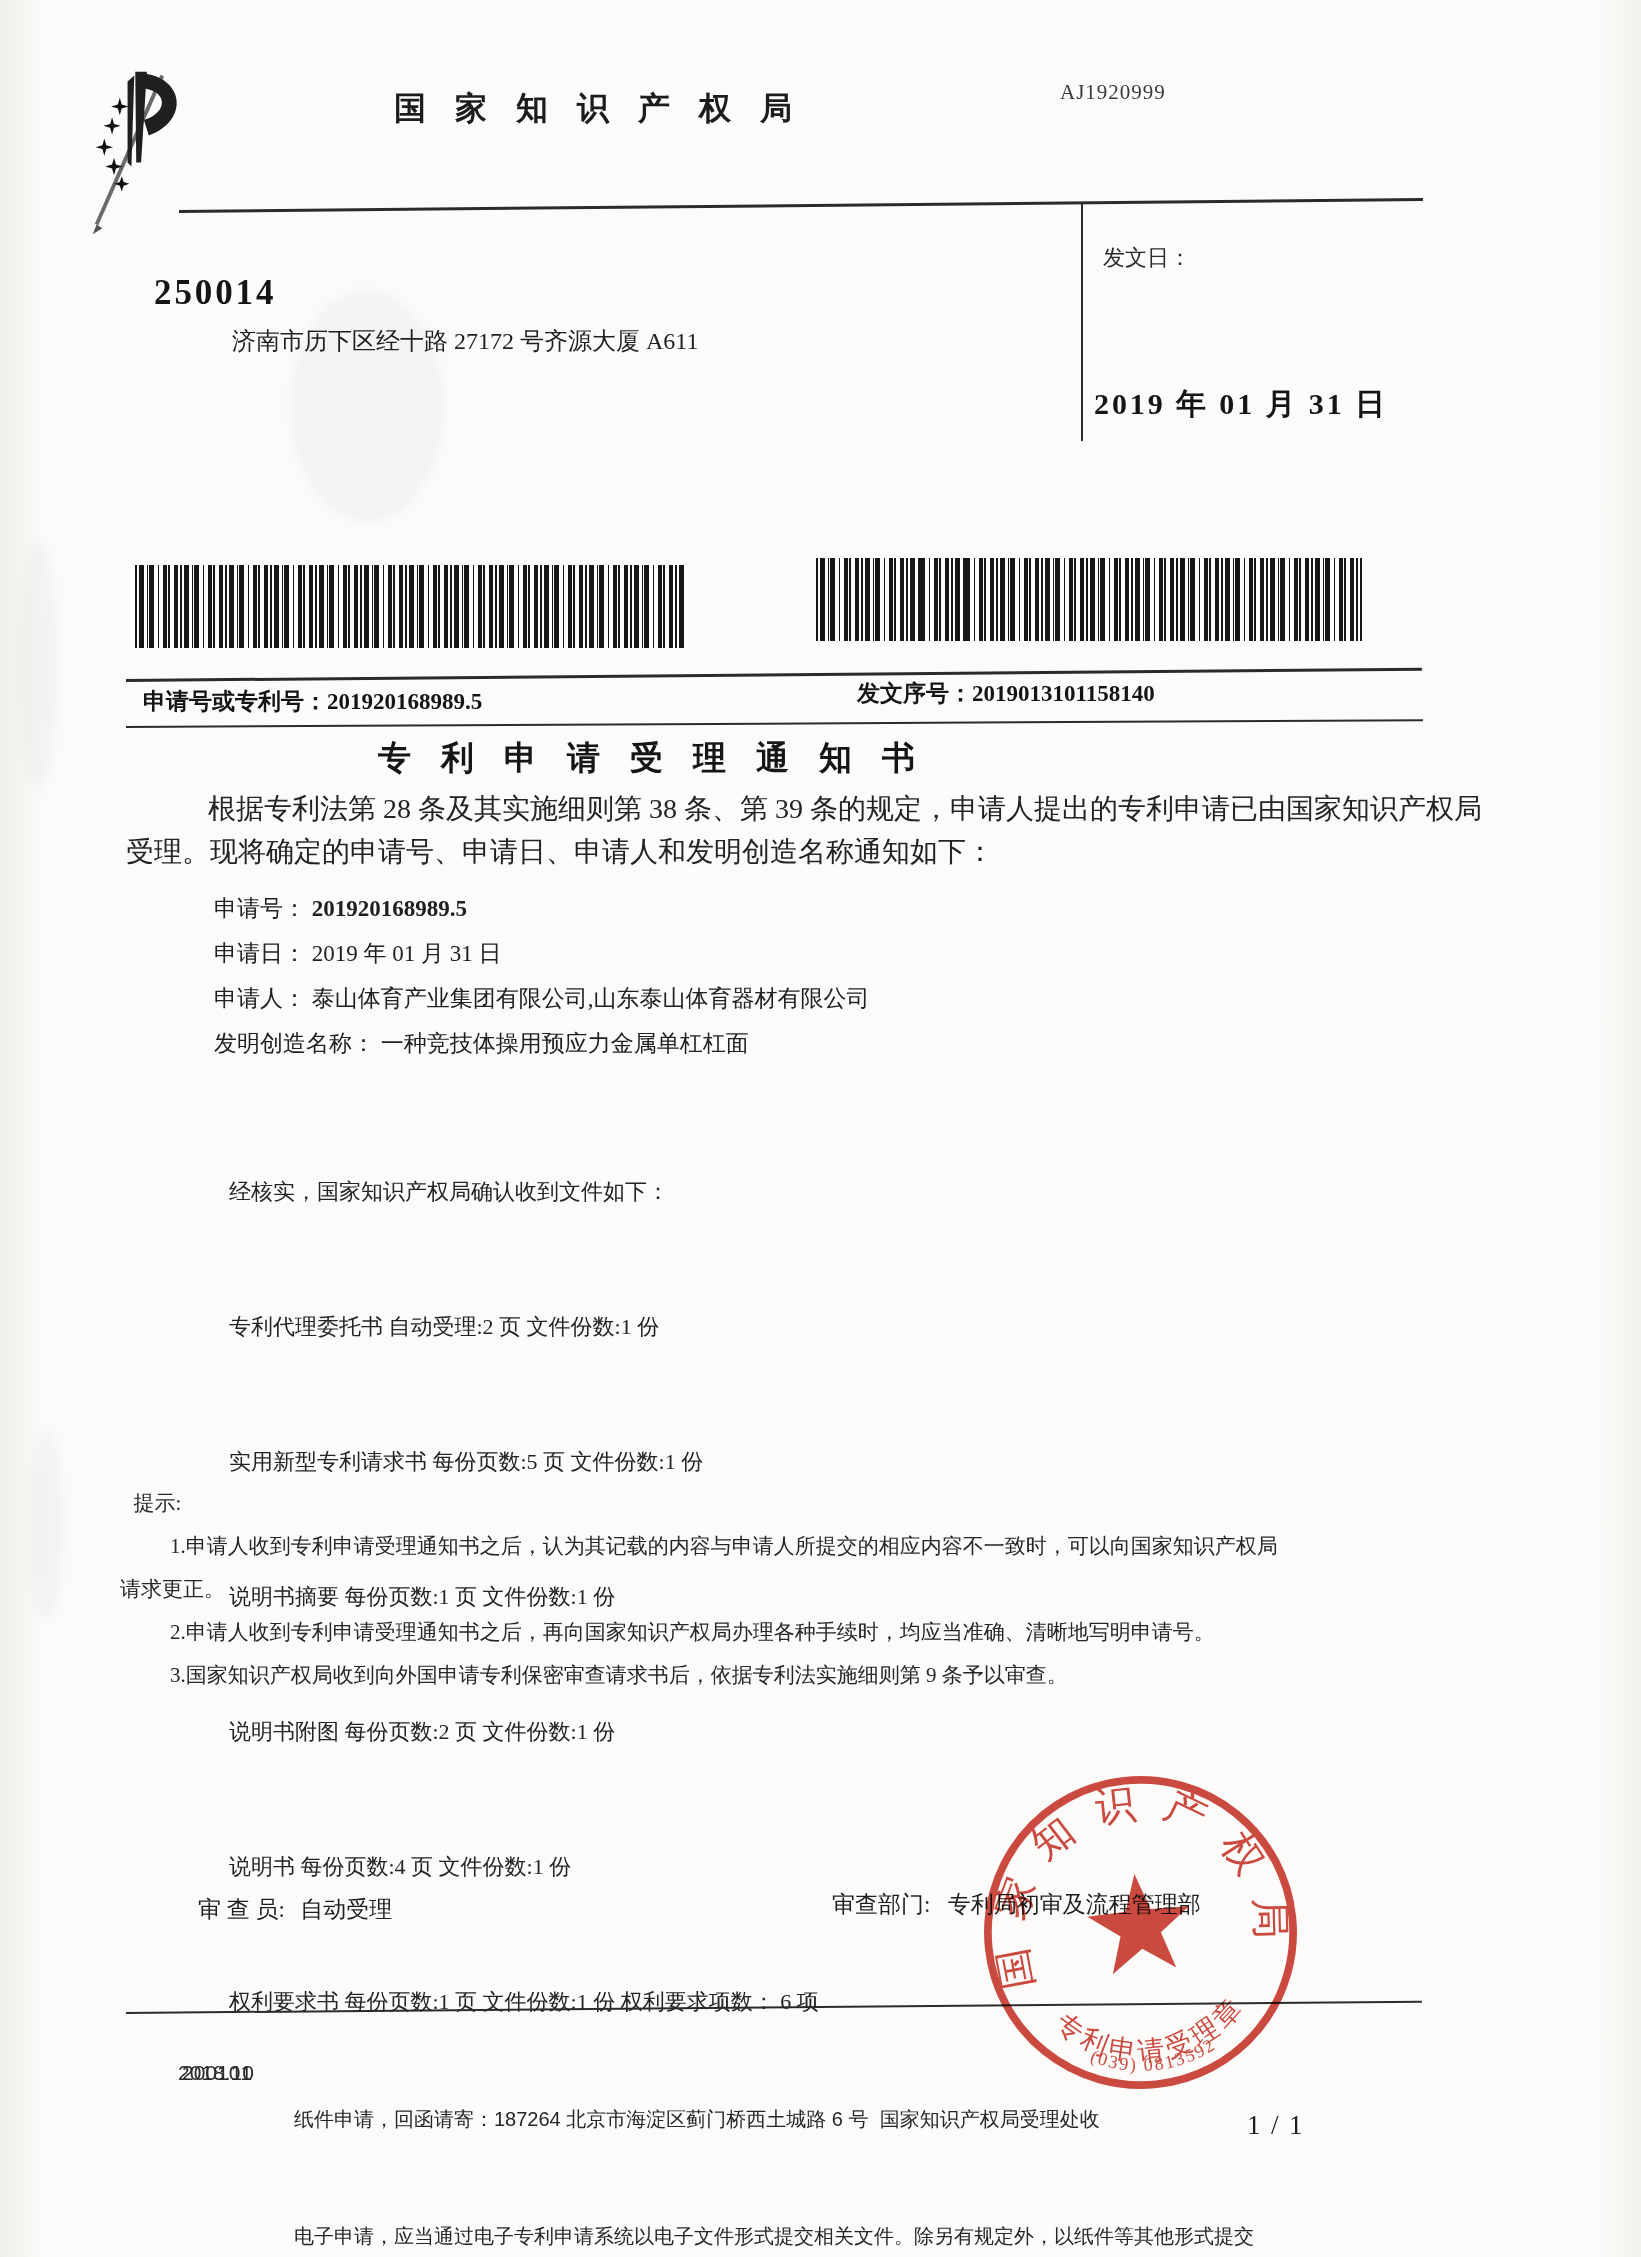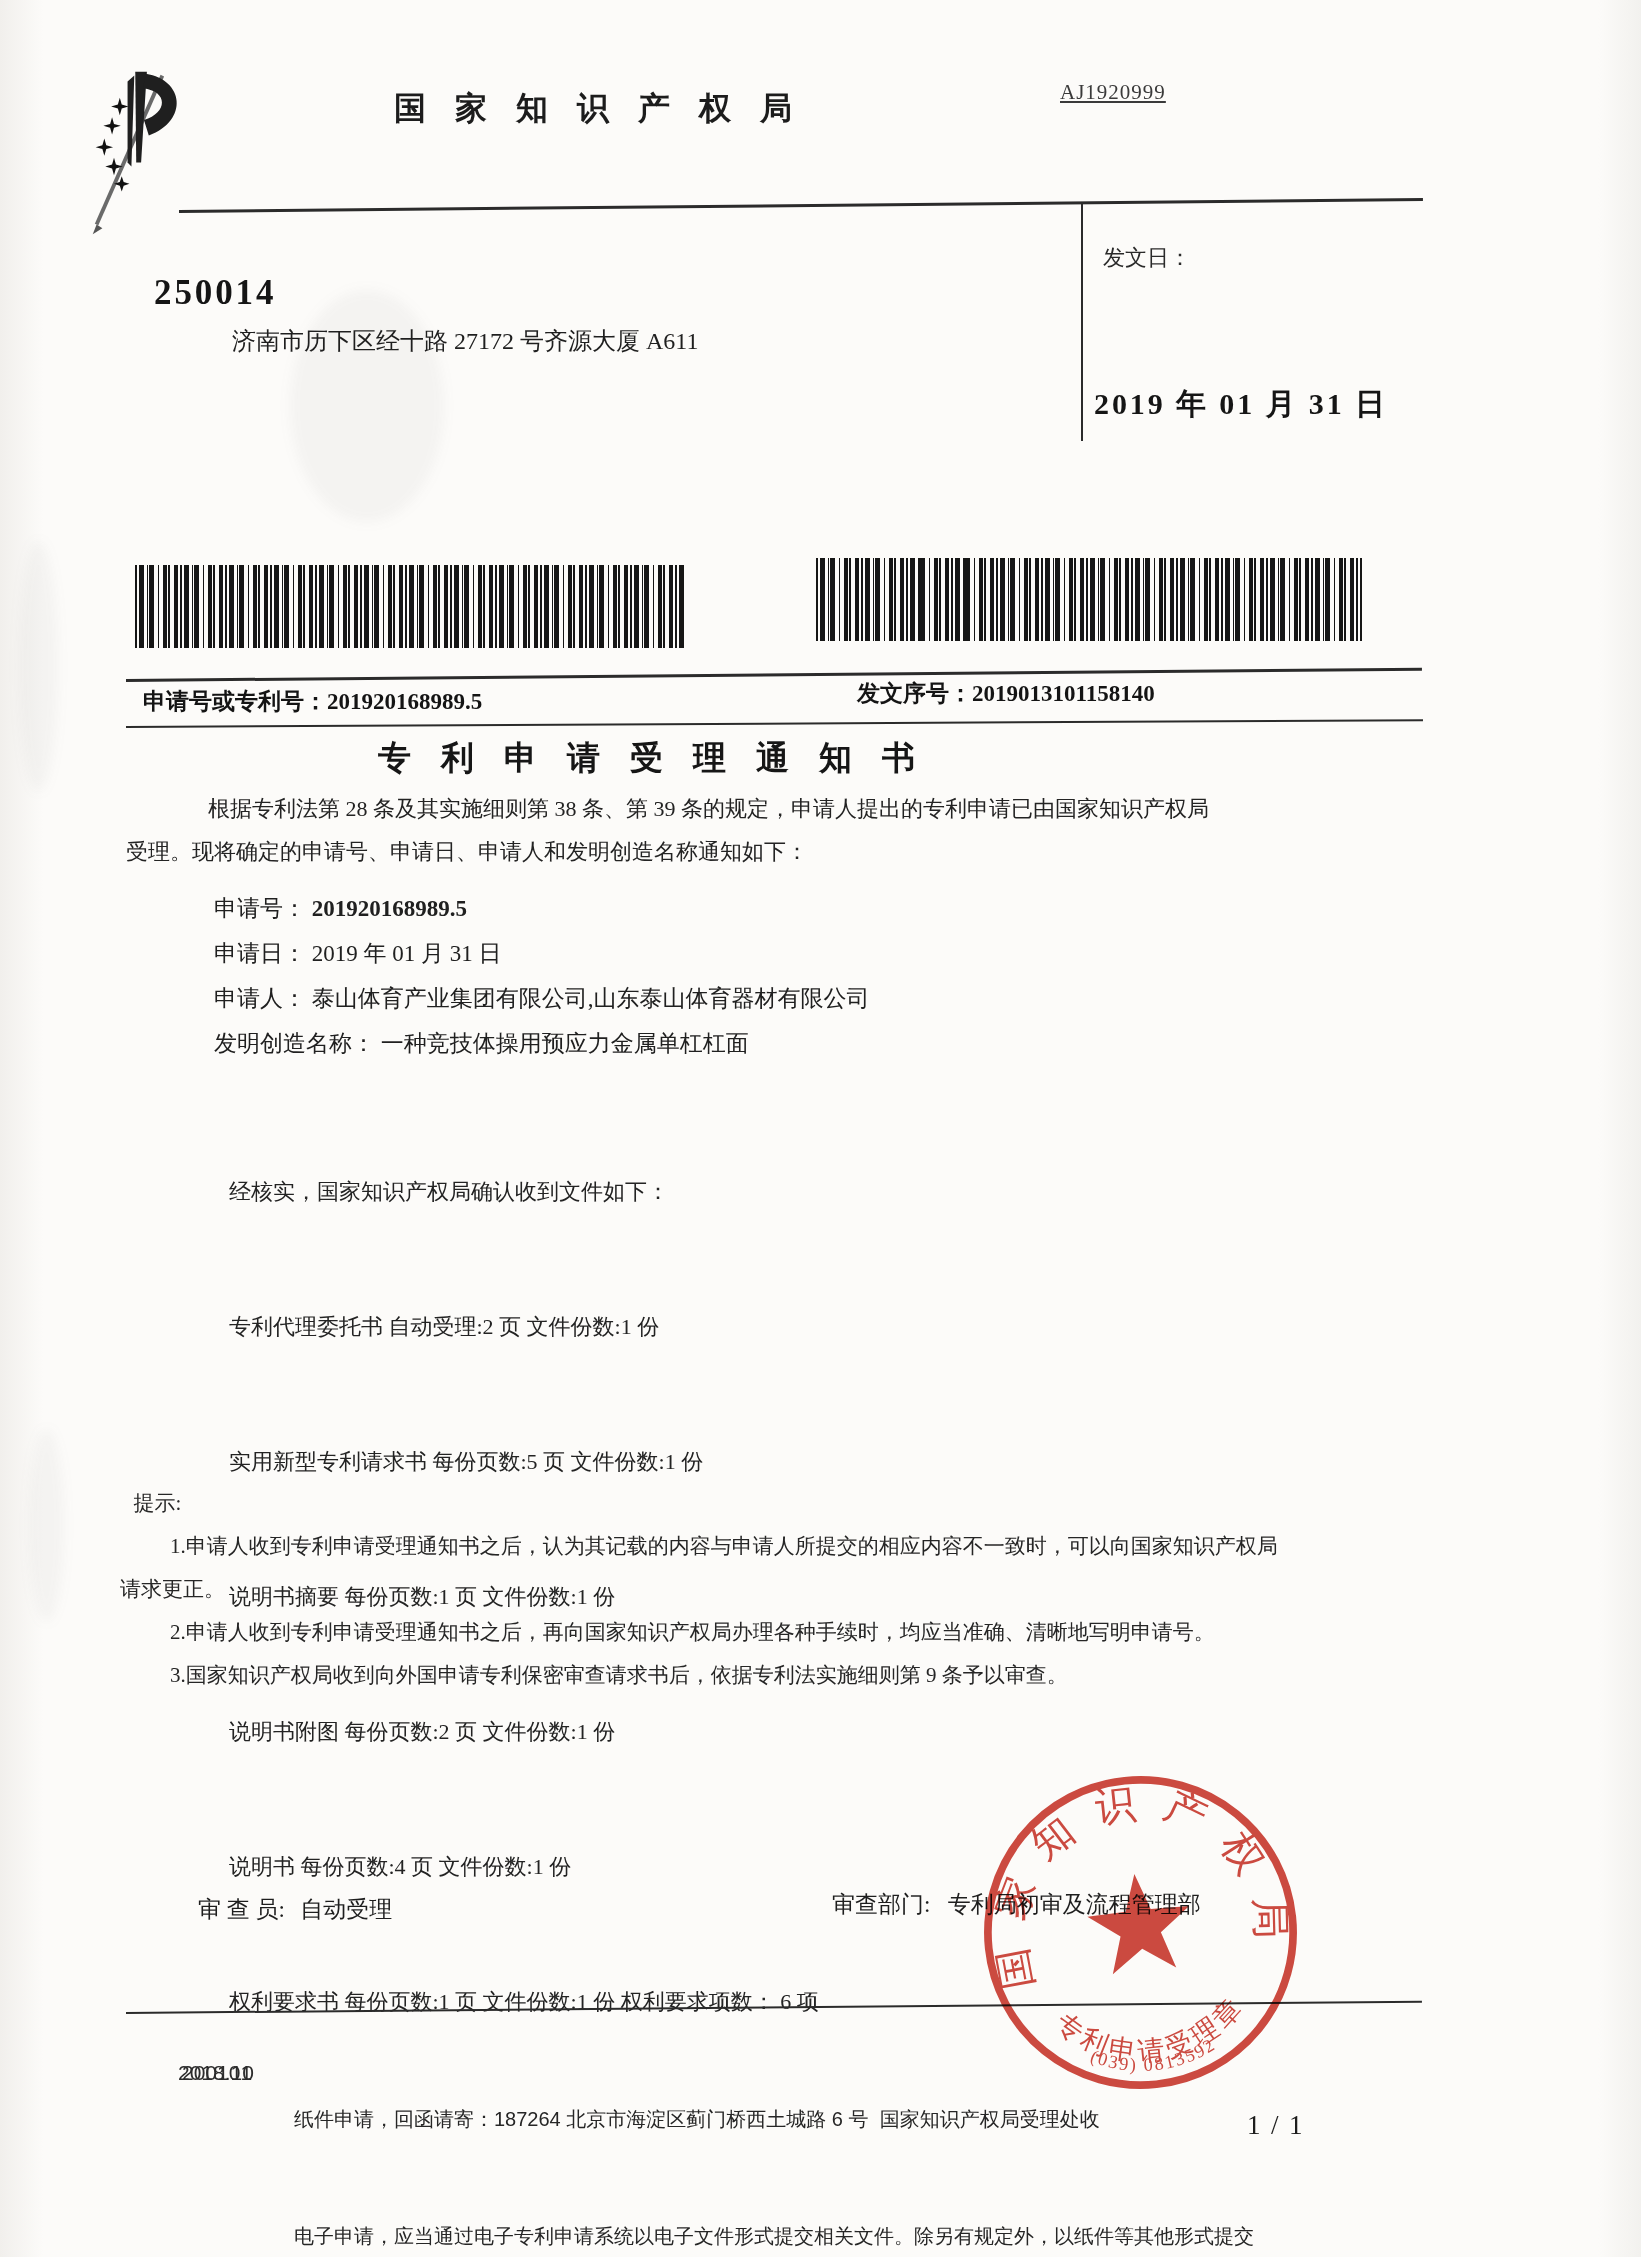--- a/index.html
+++ b/index.html
@@ -6,36 +6,36 @@
   .page{
     position:relative;width:1641px;height:2257px;margin:0 auto;
     background:linear-gradient(90deg,#f1efec 0px,#fcfbf9 43px,#fcfbf9 1598px,#f2f1ee 1641px);
     font-family:"Liberation Serif","DejaVu Serif",serif;
     color:#222;overflow:hidden;
   }
   .abs{position:absolute;}
   .hline{position:absolute;background:#2b2b2b;transform-origin:left center;}
   .vline{position:absolute;background:#2b2b2b;}
   .office-title{font-size:32px;font-weight:bold;letter-spacing:29px;color:#1c1c1c;white-space:nowrap;}
-  .doc-code{font-size:21px;color:#3a3a3a;letter-spacing:1px;text-decoration:underline;}
+  .doc-code{font-size:21px;color:#3a3a3a;letter-spacing:1px;}
   .postcode{font-size:35px;font-weight:bold;letter-spacing:2.9px;color:#151515;}
   .addr{font-size:24px;color:#1f1f1f;white-space:nowrap;}
   .date-label{font-size:22px;color:#2a2a2a;}
   .issue-date{font-size:30px;font-weight:bold;letter-spacing:2.9px;color:#151515;white-space:nowrap;}
   .barcode{
     position:absolute;height:83px;
     background:repeating-linear-gradient(90deg,
       #161616 0 1.9px,#fcfbf9 1.9px 3.9px,#161616 3.9px 8.7px,#fcfbf9 8.7px 11.6px,
       #161616 11.6px 13.5px,#fcfbf9 13.5px 14.5px,#161616 14.5px 19.3px,#fcfbf9 19.3px 23px,
       #161616 23px 24px,#fcfbf9 24px 28px,#161616 28px 32px,#fcfbf9 32px 33px,
       #161616 33px 35px,#fcfbf9 35px 39px,#161616 39px 43px,#fcfbf9 43px 45px);
   }
   .appno-row{font-size:23px;font-weight:bold;color:#141414;white-space:nowrap;}
   .notice-title{font-size:33px;font-weight:bold;letter-spacing:30px;color:#161616;white-space:nowrap;}
-  .body-text{font-size:22px;color:#232323;line-height:43px;white-space:pre-wrap;}
+  .body-text{font-size:28px;color:#232323;line-height:43px;white-space:pre-wrap;}
   .fields{font-size:23px;color:#202020;line-height:45px;white-space:nowrap;}
   .fields .val{margin-left:5.8px;}
   .recv{font-size:22px;color:#232323;line-height:45px;white-space:pre-wrap;}
   .tips{font-size:21px;color:#262626;line-height:43px;width:1303px;}
   .tips .indent{padding-left:50px;}
   .tips .label{padding-left:13.5px;}
   .signoff{font-size:23px;color:#1e1e1e;white-space:nowrap;}
   .footer-code{font-family:"Liberation Sans","DejaVu Sans",sans-serif;font-size:21px;color:#2c2c2c;}
   .footer-text{font-family:"Liberation Sans","DejaVu Sans",sans-serif;font-size:20px;color:#262626;line-height:39px;white-space:pre-wrap;width:975px;}
   .pageno{font-size:27px;color:#1d1d1d;letter-spacing:1.9px;}

